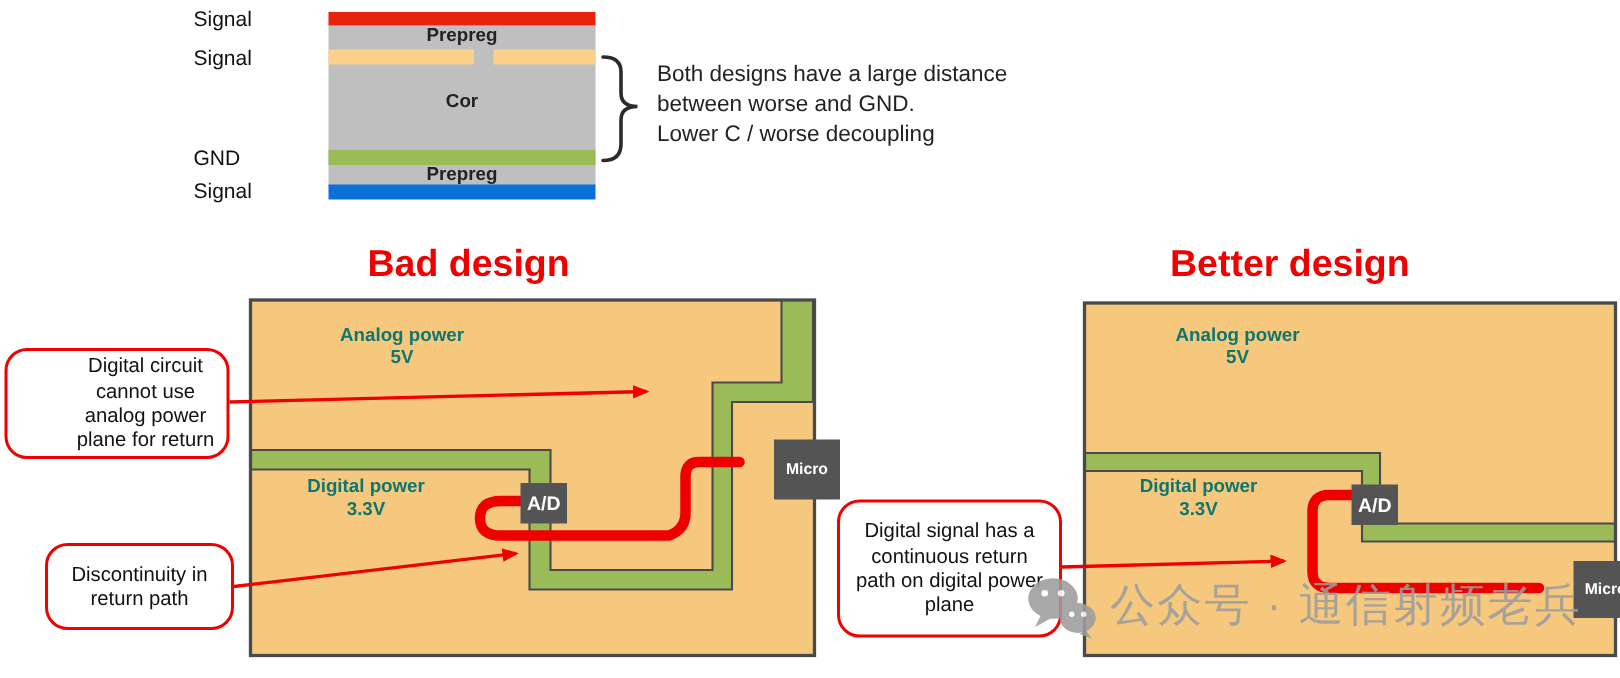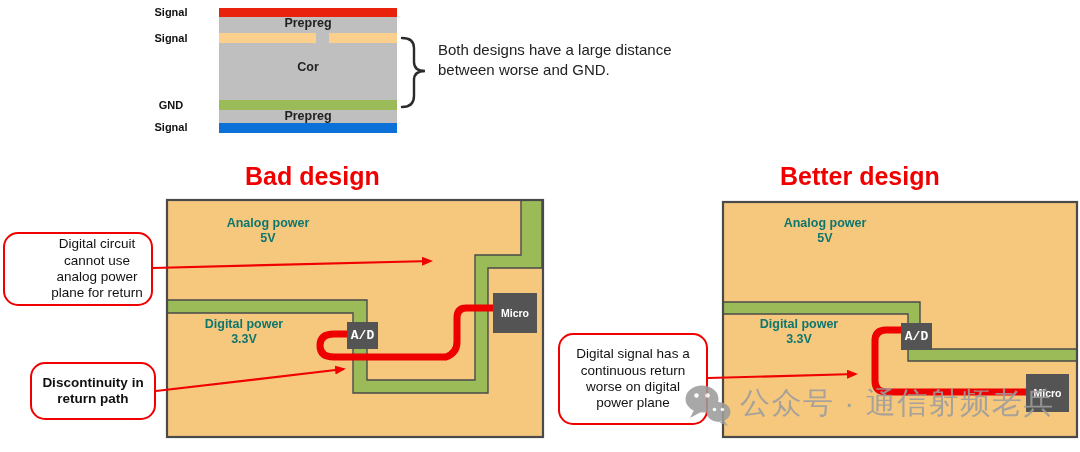--- a/index.html
+++ b/index.html
@@ -3,31 +3,31 @@
 <meta charset="utf-8">
 <style>
   html,body{margin:0;padding:0;background:#ffffff;}
   #stage{
     position:relative;width:1080px;height:452px;background:#ffffff;overflow:hidden;
     font-family:"Liberation Sans","DejaVu Sans",sans-serif;color:#1a1a1a;
   }
   .abs{position:absolute;}
   svg{display:block;}
   
-  .layer-label{font-size:11px;font-weight:bold;text-align:center;width:84px;left:129px;height:14px;line-height:14px;color:#111;}
+  .layer-label{font-size:14px;font-weight:normal;text-align:left;width:84px;left:129px;height:14px;line-height:14px;color:#111;}
   .stack-text{font-size:12.5px;font-weight:bold;text-align:center;width:178px;left:219px;color:#222;}
   .note-line{font-size:15px;line-height:20px;color:#222;white-space:nowrap;}
   
   .design-title{font-size:25px;font-weight:bold;color:#f00000;text-align:left;}
   
   .board{background:#f6c87e;}
   .plane-label{font-size:12.5px;font-weight:bold;color:#0f766e;text-align:center;width:140px;line-height:15px;}
   .chip{background:#545454;color:#ffffff;font-weight:bold;display:flex;align-items:center;justify-content:center;z-index:6;}
-  .chip.adc{font-size:13px;font-family:Liberation Mono, monospace;}
-  .chip.micro{font-size:10.5px;}
+  .chip.adc{font-size:13px;}
+  .chip.micro{font-size:10.5px;margin-left:23px;}
   
   .callout{
     background:#ffffff;border:2.5px solid #f00000;border-radius:15px;
     display:flex;align-items:center;justify-content:center;text-align:center;
     font-size:13.5px;line-height:1.22;color:#111;padding:4px 6px;box-sizing:border-box;z-index:8;
   }
   
   #watermark{display:flex;align-items:flex-start;gap:9px;z-index:20;opacity:0.88;}
   #watermark .wm-text{font-size:30px;color:#9d9d9d;letter-spacing:1.5px;white-space:nowrap;}
   .svg-layer{position:absolute;left:0;top:0;pointer-events:none;}
@@ -53,20 +53,21 @@
   <div class="abs stack-text" style="top:60px;">Cor</div>
   <div class="abs stack-text" style="top:109px;">Prepreg</div>
 
   <svg class="abs" style="left:398px;top:32px;" width="32" height="82" viewBox="0 0 32 82">
     <path d="M4,6 Q16,6 16,16 L16,30 Q16,39 27,39 Q16,39 16,48 L16,64 Q16,75 4,75" fill="none" stroke="#2b2b2b" stroke-width="2.4" stroke-linecap="round"></path>
   </svg>
 
   <div class="abs" style="left:438px;top:40px;">
     <div class="note-line">Both designs have a large distance</div>
     <div class="note-line">between worse and GND.</div>
+    <div class="note-line">Lower C / worse decoupling</div>
   </div>
 
   <div class="abs design-title" style="left:245px;top:162px;width:200px;">Bad design</div>
   <div class="abs design-title" style="left:780px;top:162px;width:240px;">Better  design</div>
 
   <div class="abs board" style="left:167px;top:200px;width:376px;height:237px;"></div>
   <div class="abs board" style="left:723px;top:202px;width:354px;height:235px;"></div>
 
   <svg class="svg-layer" width="1080" height="452" viewBox="0 0 1080 452">
 
@@ -98,22 +99,22 @@
     <div>Digital power</div>
     <div>3.3V</div>
   </div>
 
   <div class="abs chip adc" style="left:347px;top:322px;width:31px;height:27px;">A/D</div>
   <div class="abs chip micro" style="left:493px;top:293px;width:44px;height:40px;">Micro</div>
   <div class="abs chip adc" style="left:901px;top:323px;width:31px;height:27px;">A/D</div>
   <div class="abs chip micro" style="left:1026px;top:374px;width:43px;height:38px;">Micro</div>
 
   <div class="abs callout" style="left:3px;top:232px;width:150px;height:74px;padding-left:44px;">Digital circuit cannot use analog power plane for return</div>
-  <div class="abs callout" style="left:30px;top:362px;width:126px;height:58px;font-weight:bold;">Discontinuity in return path</div>
-  <div class="abs callout" style="left:558px;top:333px;width:150px;height:92px;">Digital signal has a continuous return worse on digital power plane</div>
+  <div class="abs callout" style="left:30px;top:362px;width:126px;height:58px;">Discontinuity in return path</div>
+  <div class="abs callout" style="left:558px;top:333px;width:150px;height:92px;">Digital signal has a continuous return path on digital power plane</div>
 
   <svg class="svg-layer" style="z-index:10;" width="1080" height="452" viewBox="0 0 1080 452">
     <defs>
       <marker id="arrowhead" markerWidth="11" markerHeight="9" refX="9" refY="4.5" orient="auto" markerUnits="userSpaceOnUse">
         <path d="M0,0 L11,4.5 L0,9 Z" fill="#f00000"></path>
       </marker>
     </defs>
     <line x1="153" y1="268" x2="431" y2="261" stroke="#f00000" stroke-width="2.2" marker-end="url(#arrowhead)"></line>
     <line x1="156" y1="391" x2="344" y2="369" stroke="#f00000" stroke-width="2.2" marker-end="url(#arrowhead)"></line>
     <line x1="708" y1="378" x2="856" y2="374" stroke="#f00000" stroke-width="2.2" marker-end="url(#arrowhead)"></line>

